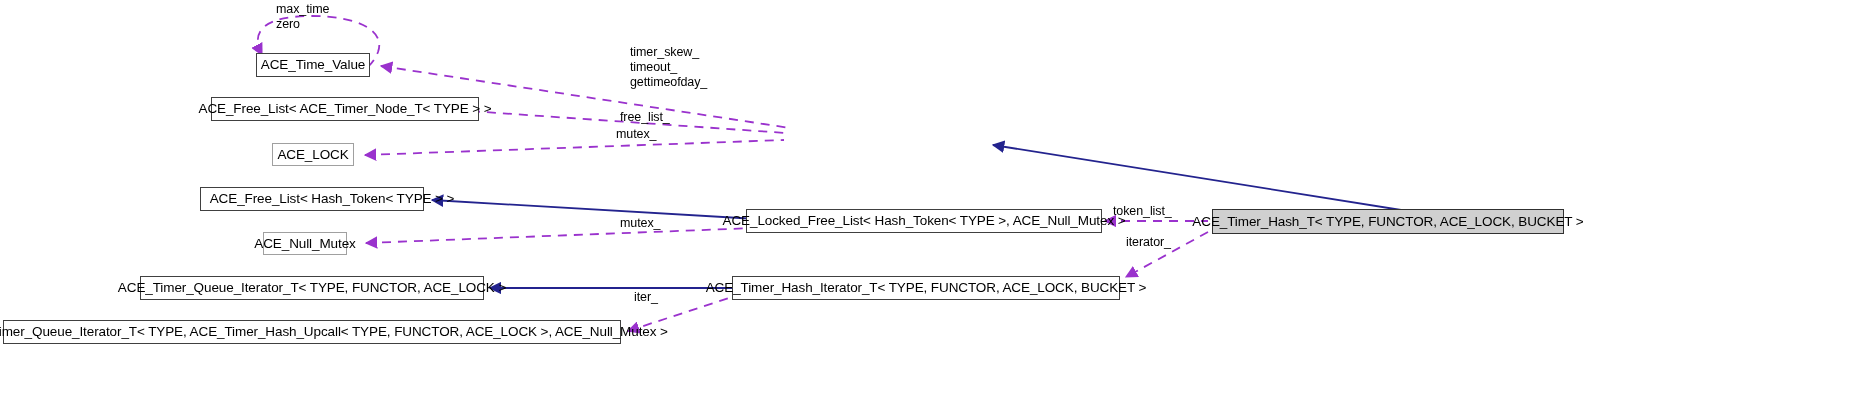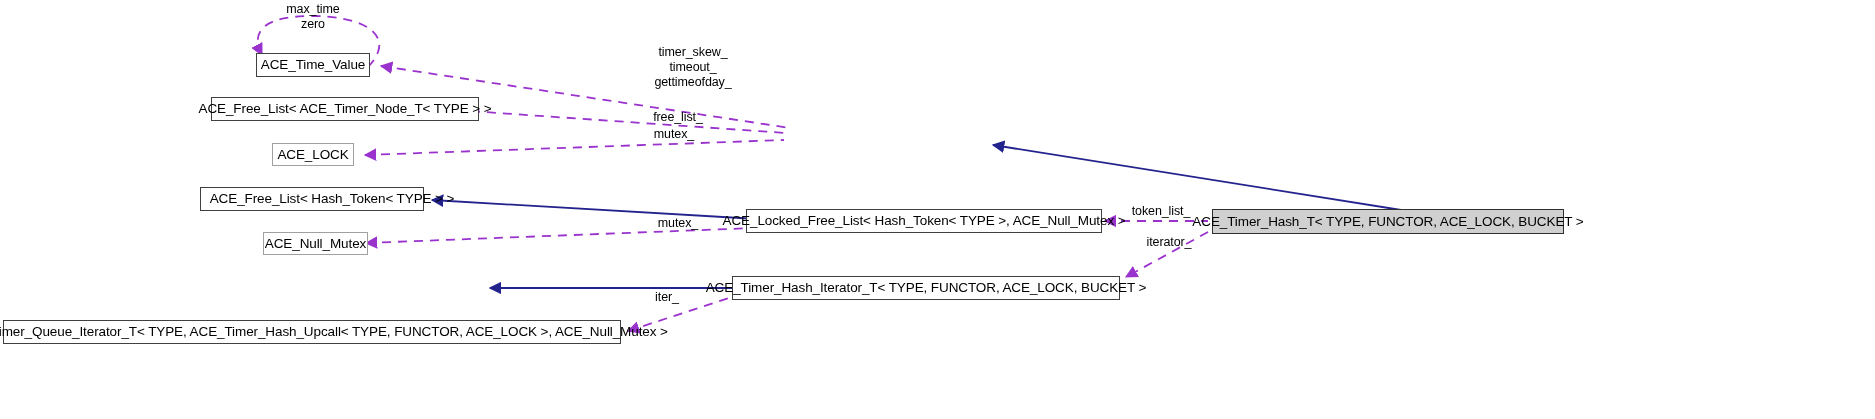--- a/index.html
+++ b/index.html
@@ -21,21 +21,21 @@
   }
   .node.thin{border:1px solid #a0a0a0;}
   .node.focus{background:#d0d0d0;border:1px solid #303030;}
 
   .elabel{
     position:absolute;
     font-size:12.5px;
     color:#000000;
     white-space:nowrap;
     line-height:13.5px;
-    text-align:center;
+    text-align:left;
     letter-spacing:-0.1px;
   }
 </style>
 </head>
 <body>
 
 <div id="canvas">
 
   <svg class="edges" viewBox="0 0 1875 419" xmlns="http://www.w3.org/2000/svg">
     <defs>
@@ -71,22 +71,23 @@
   </svg>
 
   <div class="node" style="left:256px;top:53px;width:114px;height:24px;">ACE_Time_Value</div>
 
   <div class="node" style="left:177px;top:97px;width:268px;height:24px;margin-left:34px;">ACE_Free_List&lt; ACE_Timer_Node_T&lt; TYPE &gt; &gt;</div>
 
   <div class="node thin" style="left:272px;top:143px;width:82px;height:23px;">ACE_LOCK</div>
 
   <div class="node" style="left:200px;top:187px;width:224px;height:24px;padding-left:40px;">ACE_Free_List&lt; Hash_Token&lt; TYPE &gt; &gt;</div>
 
-  <div class="node thin" style="left:263px;top:232px;width:105px;height:23px;">ACE_Null_Mutex</div>
+  <div class="node thin" style="left:263px;top:232px;width:84px;height:23px;">ACE_Null_Mutex</div>
 
+  <div class="node" style="left:140px;top:276px;width:344px;height:24px;">ACE_Timer_Queue_Iterator_T&lt; TYPE, FUNCTOR, ACE_LOCK &gt;</div>
 
   <div class="node" style="left:3px;top:320px;width:618px;height:24px;">ACE_Timer_Queue_Iterator_T&lt; TYPE, ACE_Timer_Hash_Upcall&lt; TYPE, FUNCTOR, ACE_LOCK &gt;, ACE_Null_Mutex &gt;</div>
 
 
   <div class="node" style="left:746px;top:209px;width:356px;height:24px;">ACE_Locked_Free_List&lt; Hash_Token&lt; TYPE &gt;, ACE_Null_Mutex &gt;</div>
 
   <div class="node focus" style="left:1212px;top:209px;width:352px;height:25px;">ACE_Timer_Hash_T&lt; TYPE, FUNCTOR, ACE_LOCK, BUCKET &gt;</div>
 
   <div class="node" style="left:732px;top:276px;width:388px;height:24px;">ACE_Timer_Hash_Iterator_T&lt; TYPE, FUNCTOR, ACE_LOCK, BUCKET &gt;</div>
 

